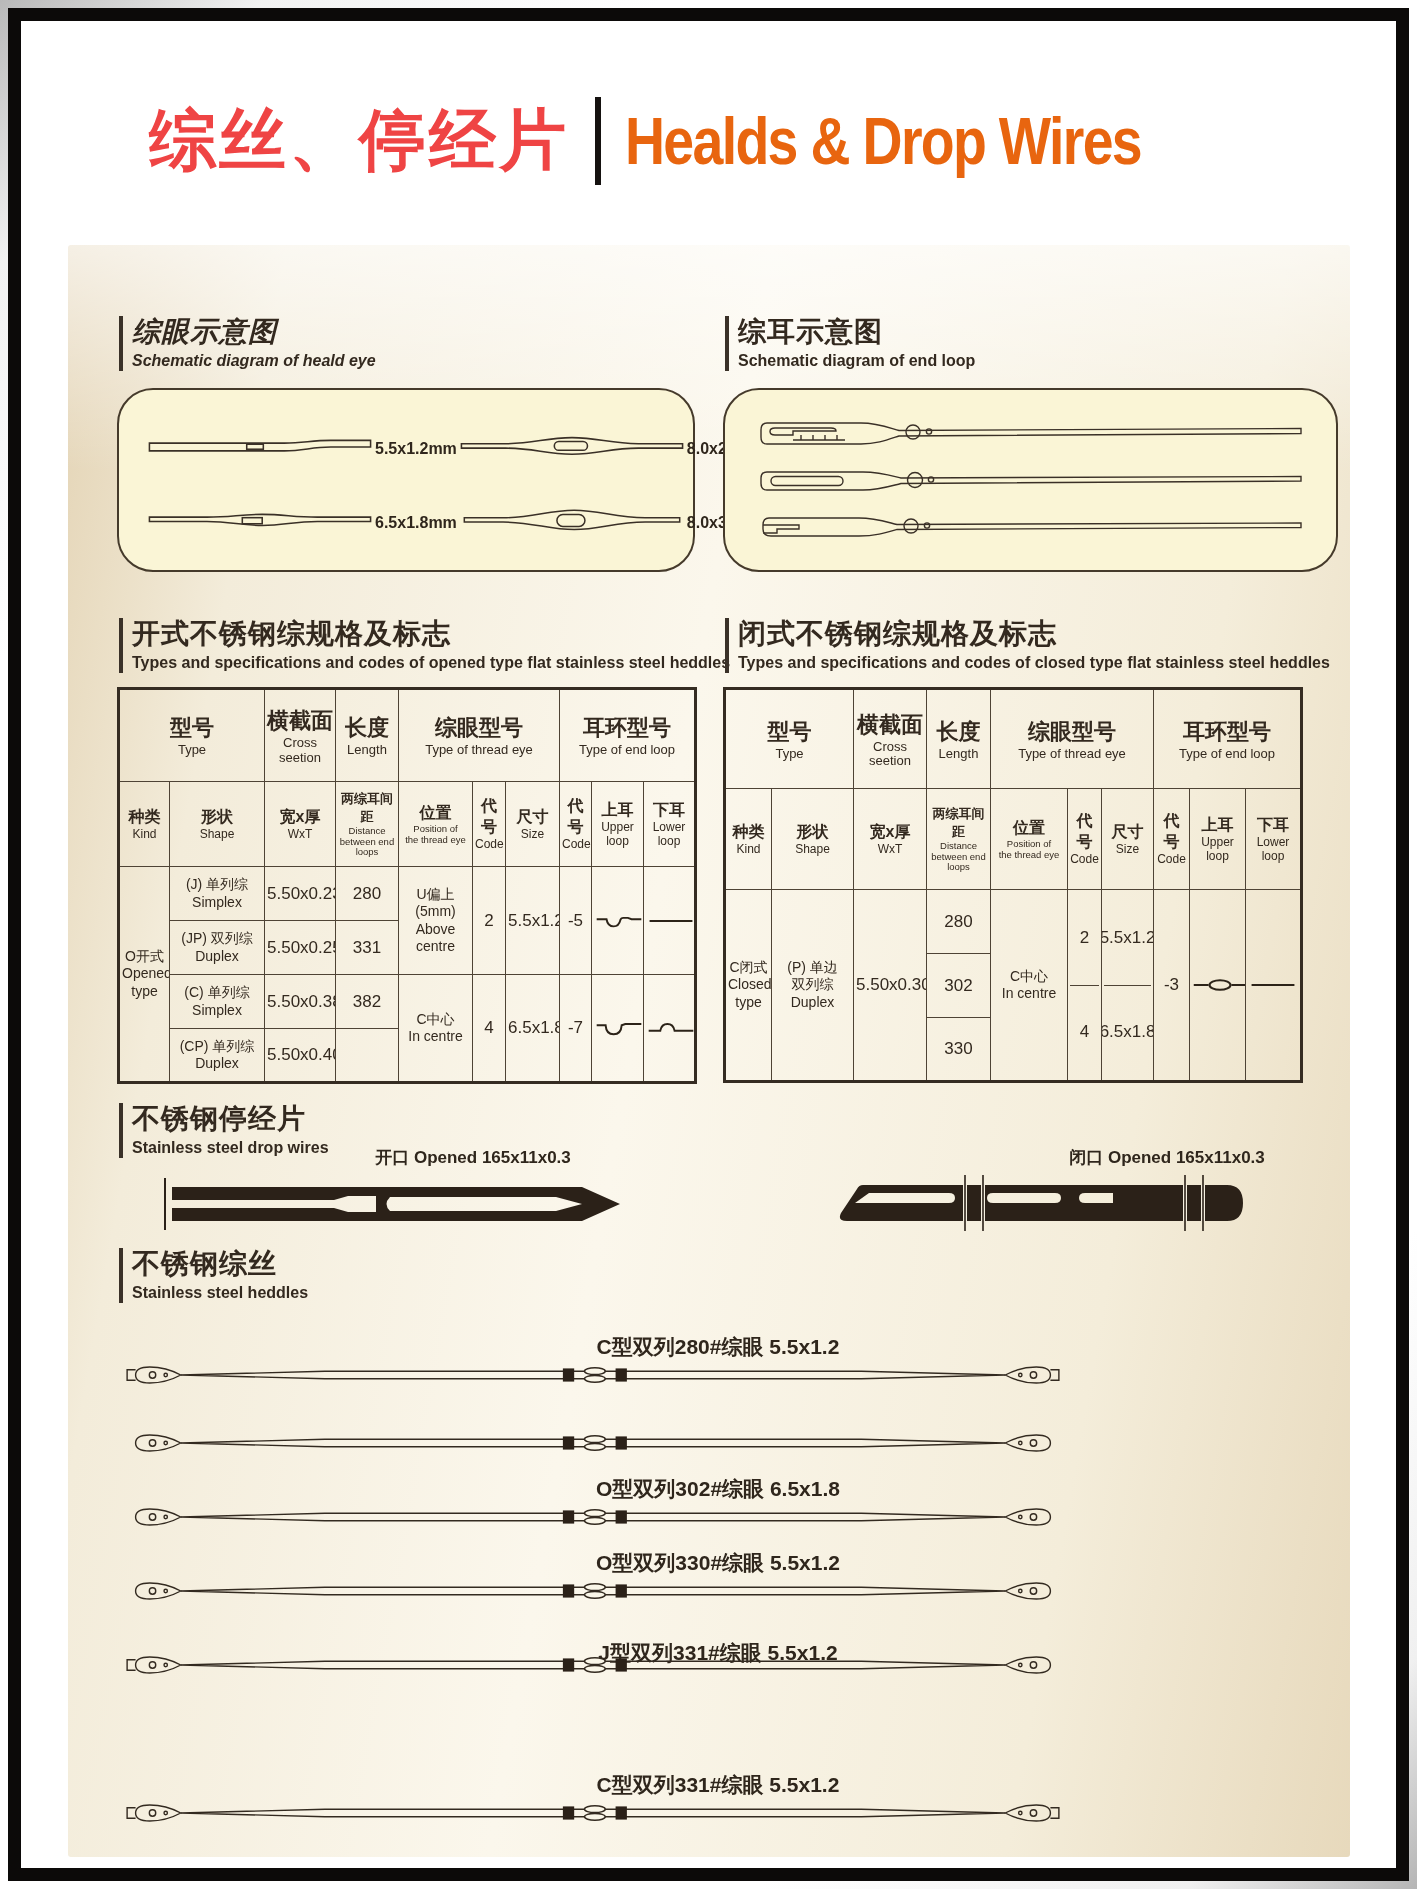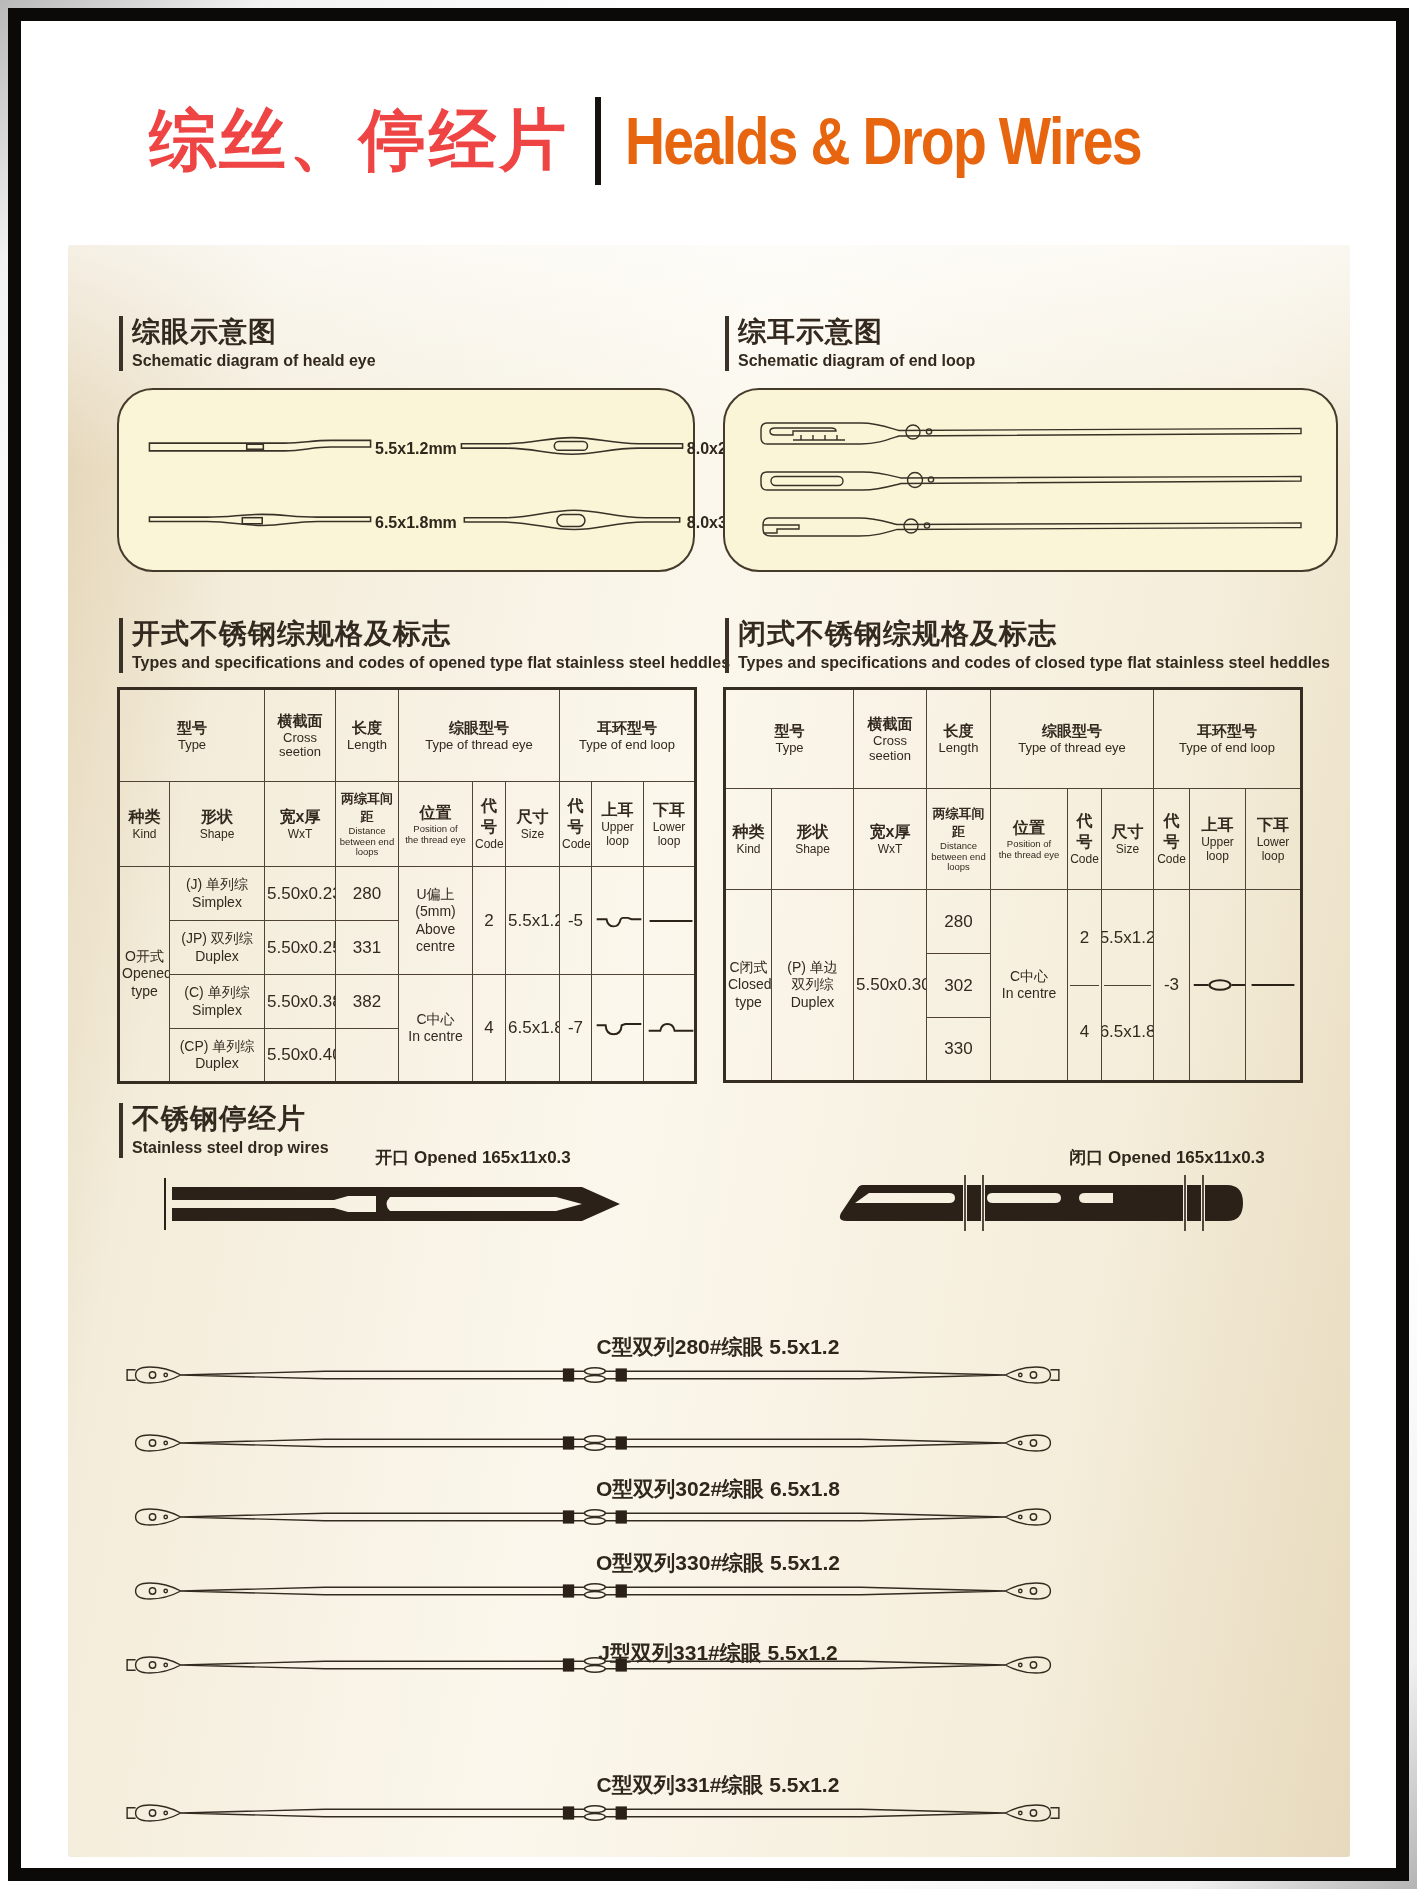--- a/index.html
+++ b/index.html
@@ -34,21 +34,21 @@
   .eyecell svg{width:230px;height:28px;}
   .eyelabel{font-size:16px;font-weight:700;color:#2f261c;margin-top:4px;}
   .loopstack{display:flex;flex-direction:column;justify-content:space-evenly;height:100%;padding:14px 10px 12px 28px;}
   .loopstack svg{width:560px;height:34px;}
 
   
   table.spec{position:absolute;border-collapse:collapse;table-layout:fixed;background:transparent;border:3px solid #352c22;}
   table.spec th,table.spec td{border:1.2px solid #4e4335;text-align:center;vertical-align:middle;padding:1px 2px;color:#33291f;overflow:hidden;}
   .thzh{display:block;font-size:16px;font-weight:700;}
   .then{display:block;font-size:12px;font-weight:400;white-space:pre-line;line-height:1.1;}
-  tr.h1 .thzh{font-size:15px;}
+  tr.h1 .thzh{font-size:22px;}
   tr.h1 .then{font-size:13px;}
   .then.tiny{font-size:9.5px;}
   td.pre{white-space:pre-line;font-size:14px;line-height:1.25;font-weight:400;}
   td.num{font-size:17px;letter-spacing:0;}
   td.nopad{padding:0;}
   .split{display:flex;flex-direction:column;height:100%;}
   .split>div{flex:1;display:flex;align-items:center;justify-content:center;font-size:17px;color:#33291f;}
   .split>div.bt{border-top:1.2px solid #4e4335;}
   td svg.tico{width:50px;height:18px;display:block;margin:0 auto;}
   td svg.tico2{width:56px;height:18px;display:block;margin:0 auto;}
@@ -89,21 +89,21 @@
     </svg>
 
     <div class="titlebar">
       <span class="title-zh">综丝、停经片</span>
       <span class="title-divider"></span>
       <span class="title-en">Healds &amp; Drop Wires</span>
     </div>
 
     <div class="panel">
 
-      <div class="sechead" style="left:51px;top:68px;">
+      <div class="sechead" style="left:51px;top:68px;font-style:italic;">
         <div class="bar"></div>
         <p class="zh">综眼示意图</p>
         <p class="en">Schematic diagram of heald eye</p>
       </div>
       <div class="crembox" style="left:49px;top:143px;width:578px;height:184px;">
         <div class="eyegrid">
           <div class="eyecell">
             <svg viewBox="0 0 208 20" fill="none" stroke="#3a3027" stroke-width="1.4">
               <path d="M4,6.5 H126 C144,6.5 150,4 168,4 H204 V10 H168 C150,10 144,13.5 126,13.5 H4 Z"></path>
               <rect x="92" y="7.5" width="15" height="4.5"></rect>
@@ -468,20 +468,25 @@
             <rect x="368" y="12" width="4" height="36" fill="#f6f0e0"></rect>
           <g stroke="#2b2118" stroke-width="1.6">
               <line x1="132" y1="2" x2="132" y2="58"></line>
               <line x1="150" y1="2" x2="150" y2="58"></line>
               <line x1="352" y1="2" x2="352" y2="58"></line>
               <line x1="370" y1="2" x2="370" y2="58"></line>
             </g>
         </g>
       </svg>
 
+      <div class="sechead" style="left:51px;top:1000px;">
+        <div class="bar"></div>
+        <p class="zh">不锈钢综丝</p>
+        <p class="en">Stainless steel heddles</p>
+      </div>
 
       <div class="hlabel" style="left:440px;top:1088px;">C型双列280#综眼 5.5x1.2</div>
       <svg class="hsvg" style="top:1114px;" viewBox="0 0 1000 34">
           <use href="#hed"></use>
           <use href="#hookL"></use>
           <use href="#hookR"></use>
         </svg>
 
       <svg class="hsvg" style="top:1182px;" viewBox="0 0 1000 34">
           <use href="#hed"></use>

